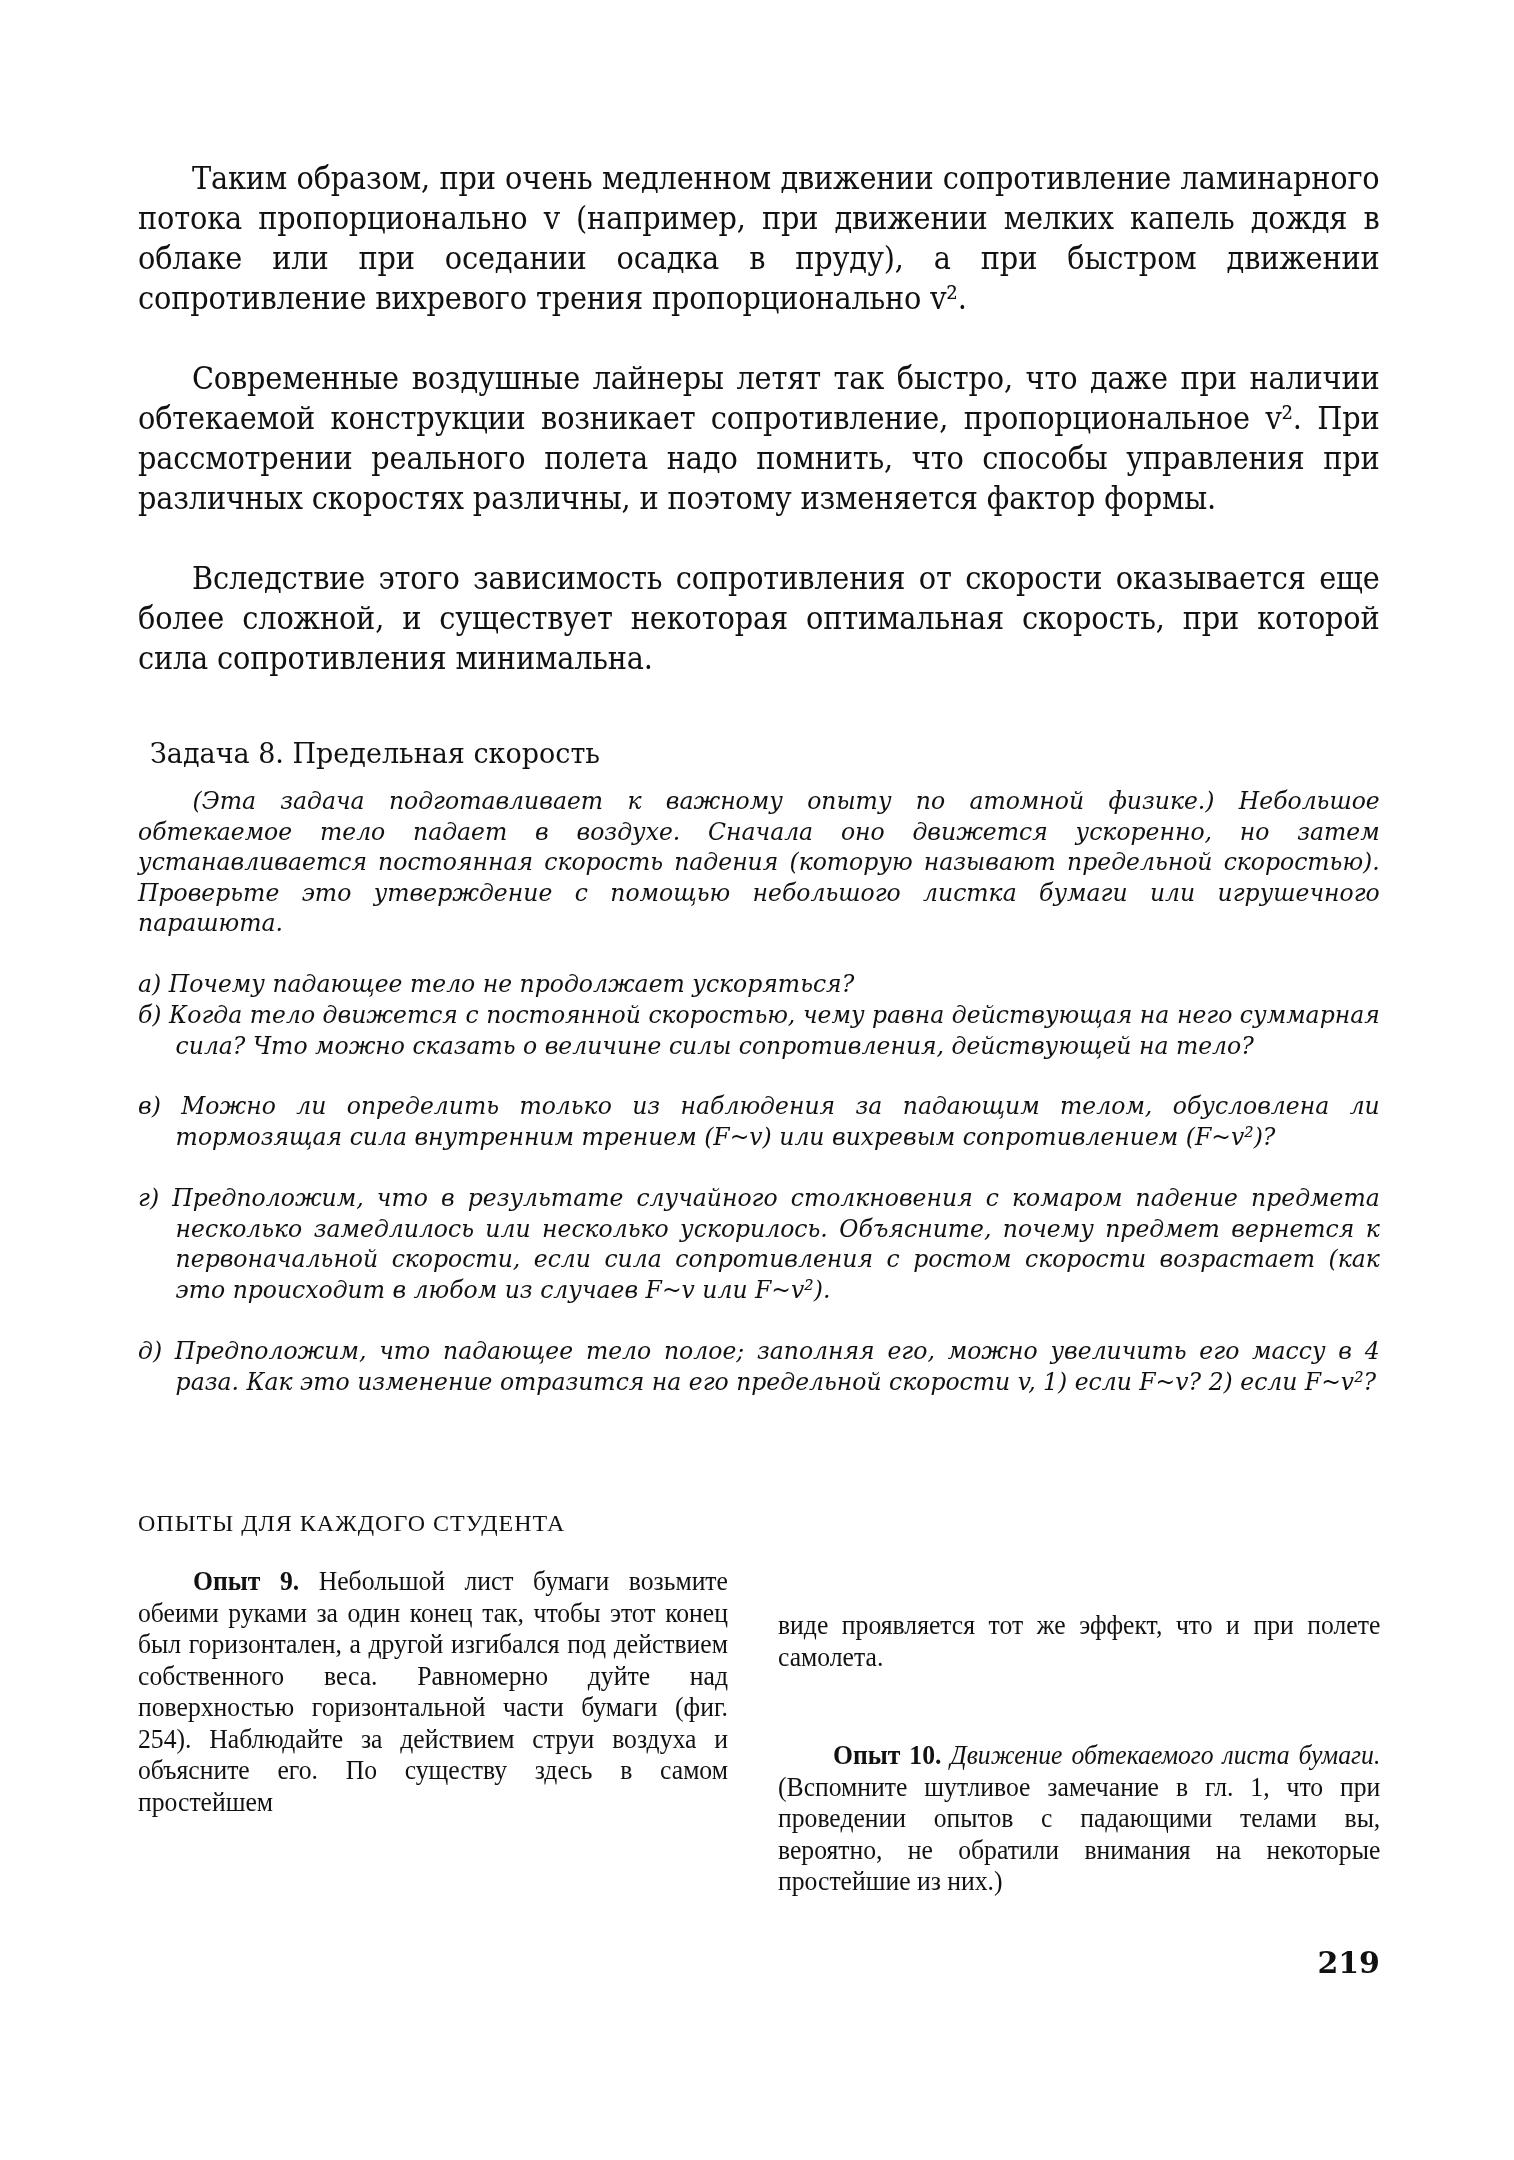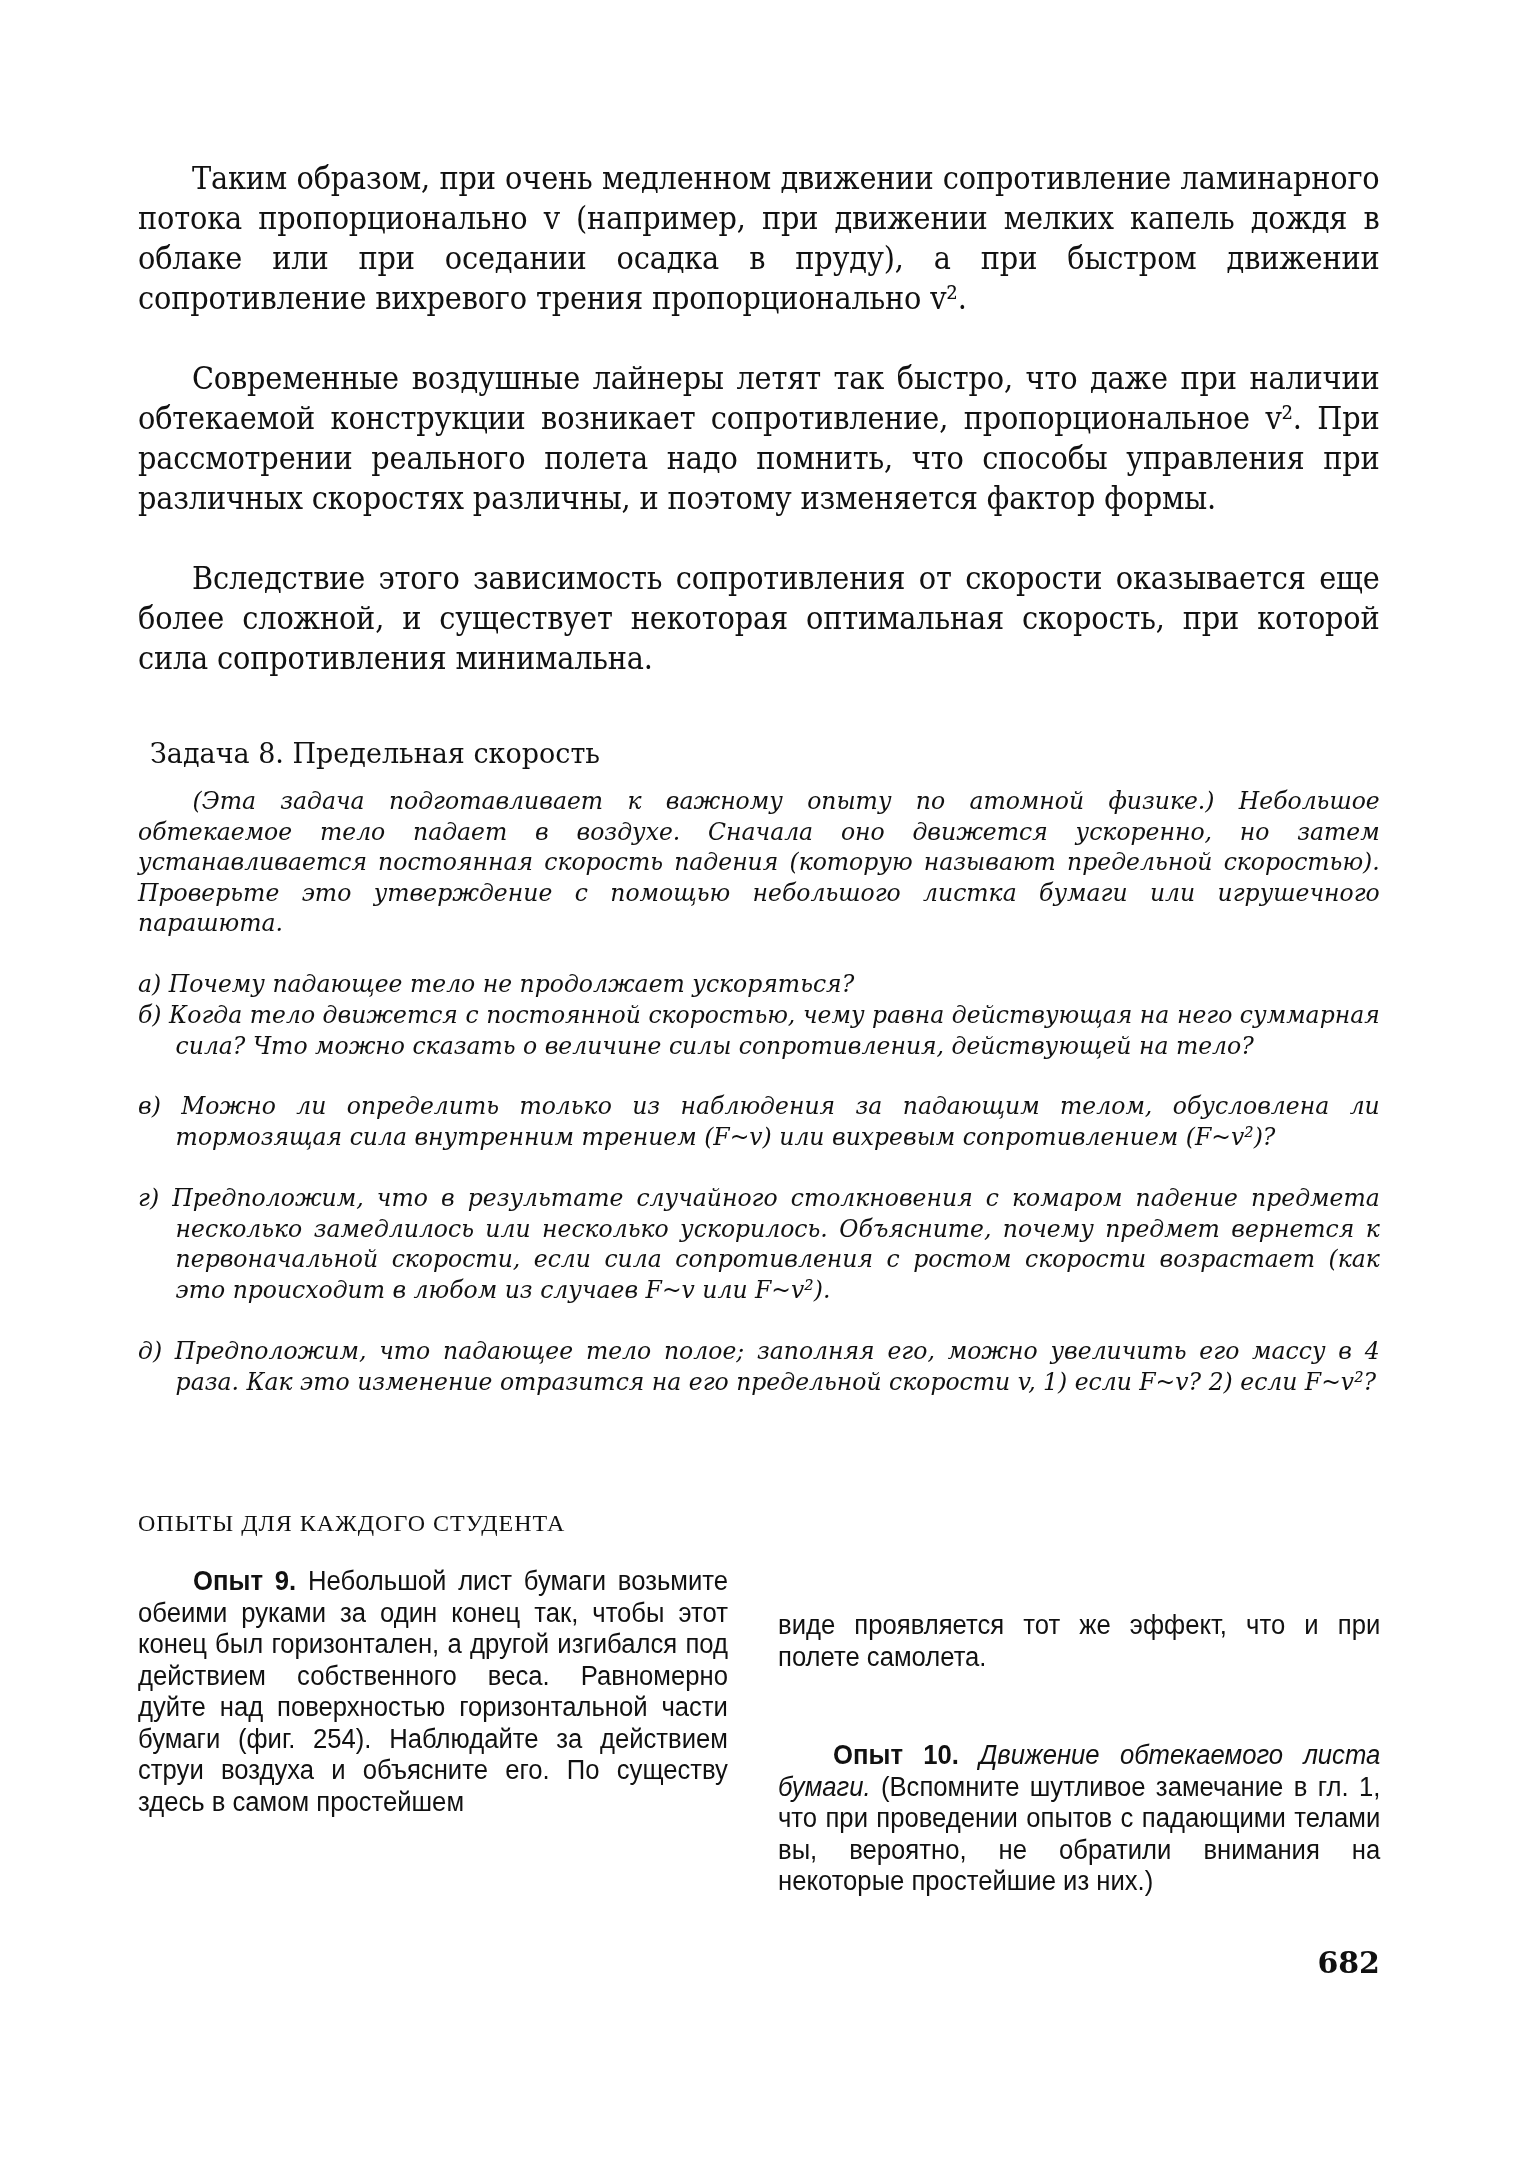--- a/index.html
+++ b/index.html
@@ -56,21 +56,21 @@
 
   .section-heading {
     position: absolute; top: 1508px; left: 0;
     font-size: 24px; line-height: 30px; letter-spacing: 1px;
     font-family: Liberation Serif, serif;
   }
 
   .col {
     position: absolute; font-size: 27px; line-height: 31.5px;
     text-align: justify;
-    font-family: Liberation Sans, sans-serif;
+    font-family: Liberation Serif, serif;
   }
   .col-inner { transform: scaleX(0.95); transform-origin: left top; }
   #col-left { top: 1566px; left: 0; width: 590px; }
   #col-left .col-inner { width: 621px; text-indent: 58px; }
   #col-right-top { top: 1566px; left: 640px; width: 602px; margin-top: 44px; }
   #col-right-top .col-inner { width: 634px; }
   #col-right-bottom { top: 1740px; left: 640px; width: 602px; }
   #col-right-bottom .col-inner { width: 634px; text-indent: 58px; }
 
   .exp-label { font-weight: bold; }
@@ -115,14 +115,14 @@
   </div>
 
   <div class="col" id="col-right-bottom">
     <div class="col-inner">
       <span class="exp-label">Опыт 10.</span>
       <span class="it">Движение обтекаемого листа бумаги.</span>
       <span>(Вспомните шутливое замечание в гл. 1, что при проведении опытов с падающими телами вы, вероятно, не обратили внимания на некоторые простейшие из них.)</span>
     </div>
   </div>
 
-  <div class="page-number">682</div>
+  <div class="page-number">219</div>
 </div>
 
 </body></html>

